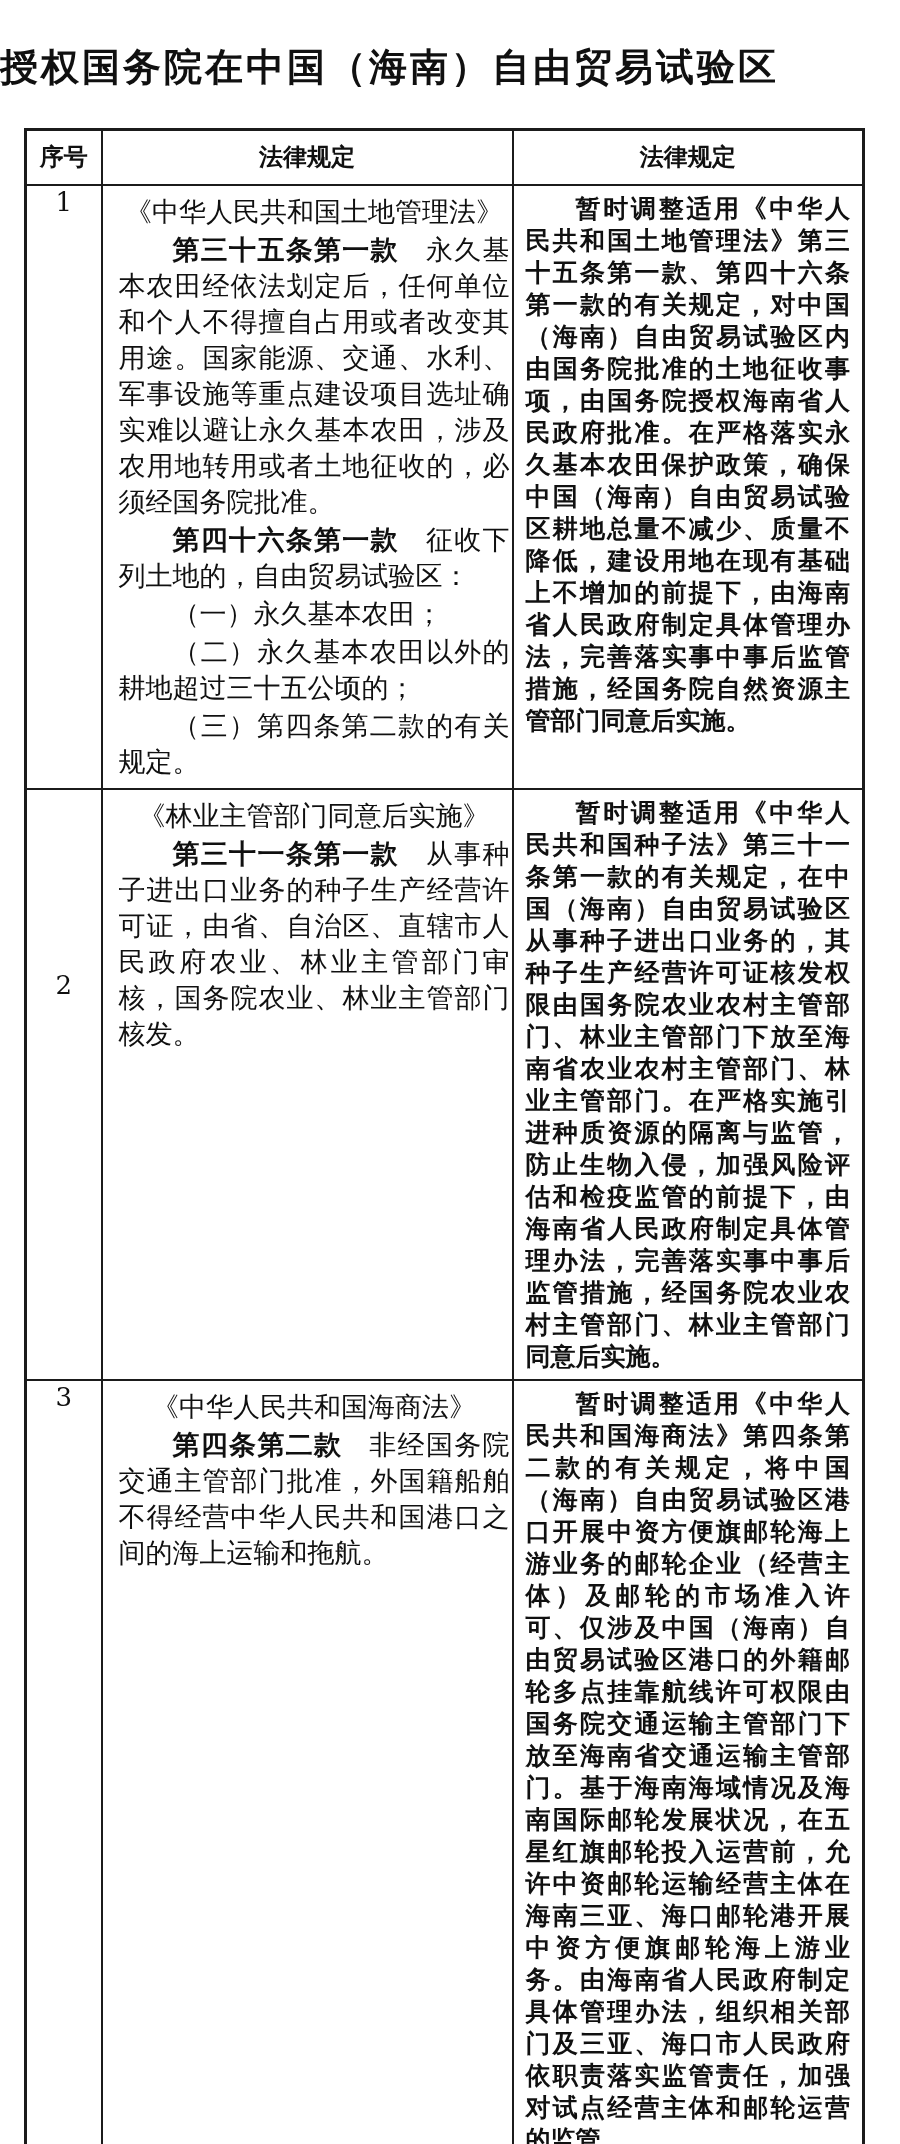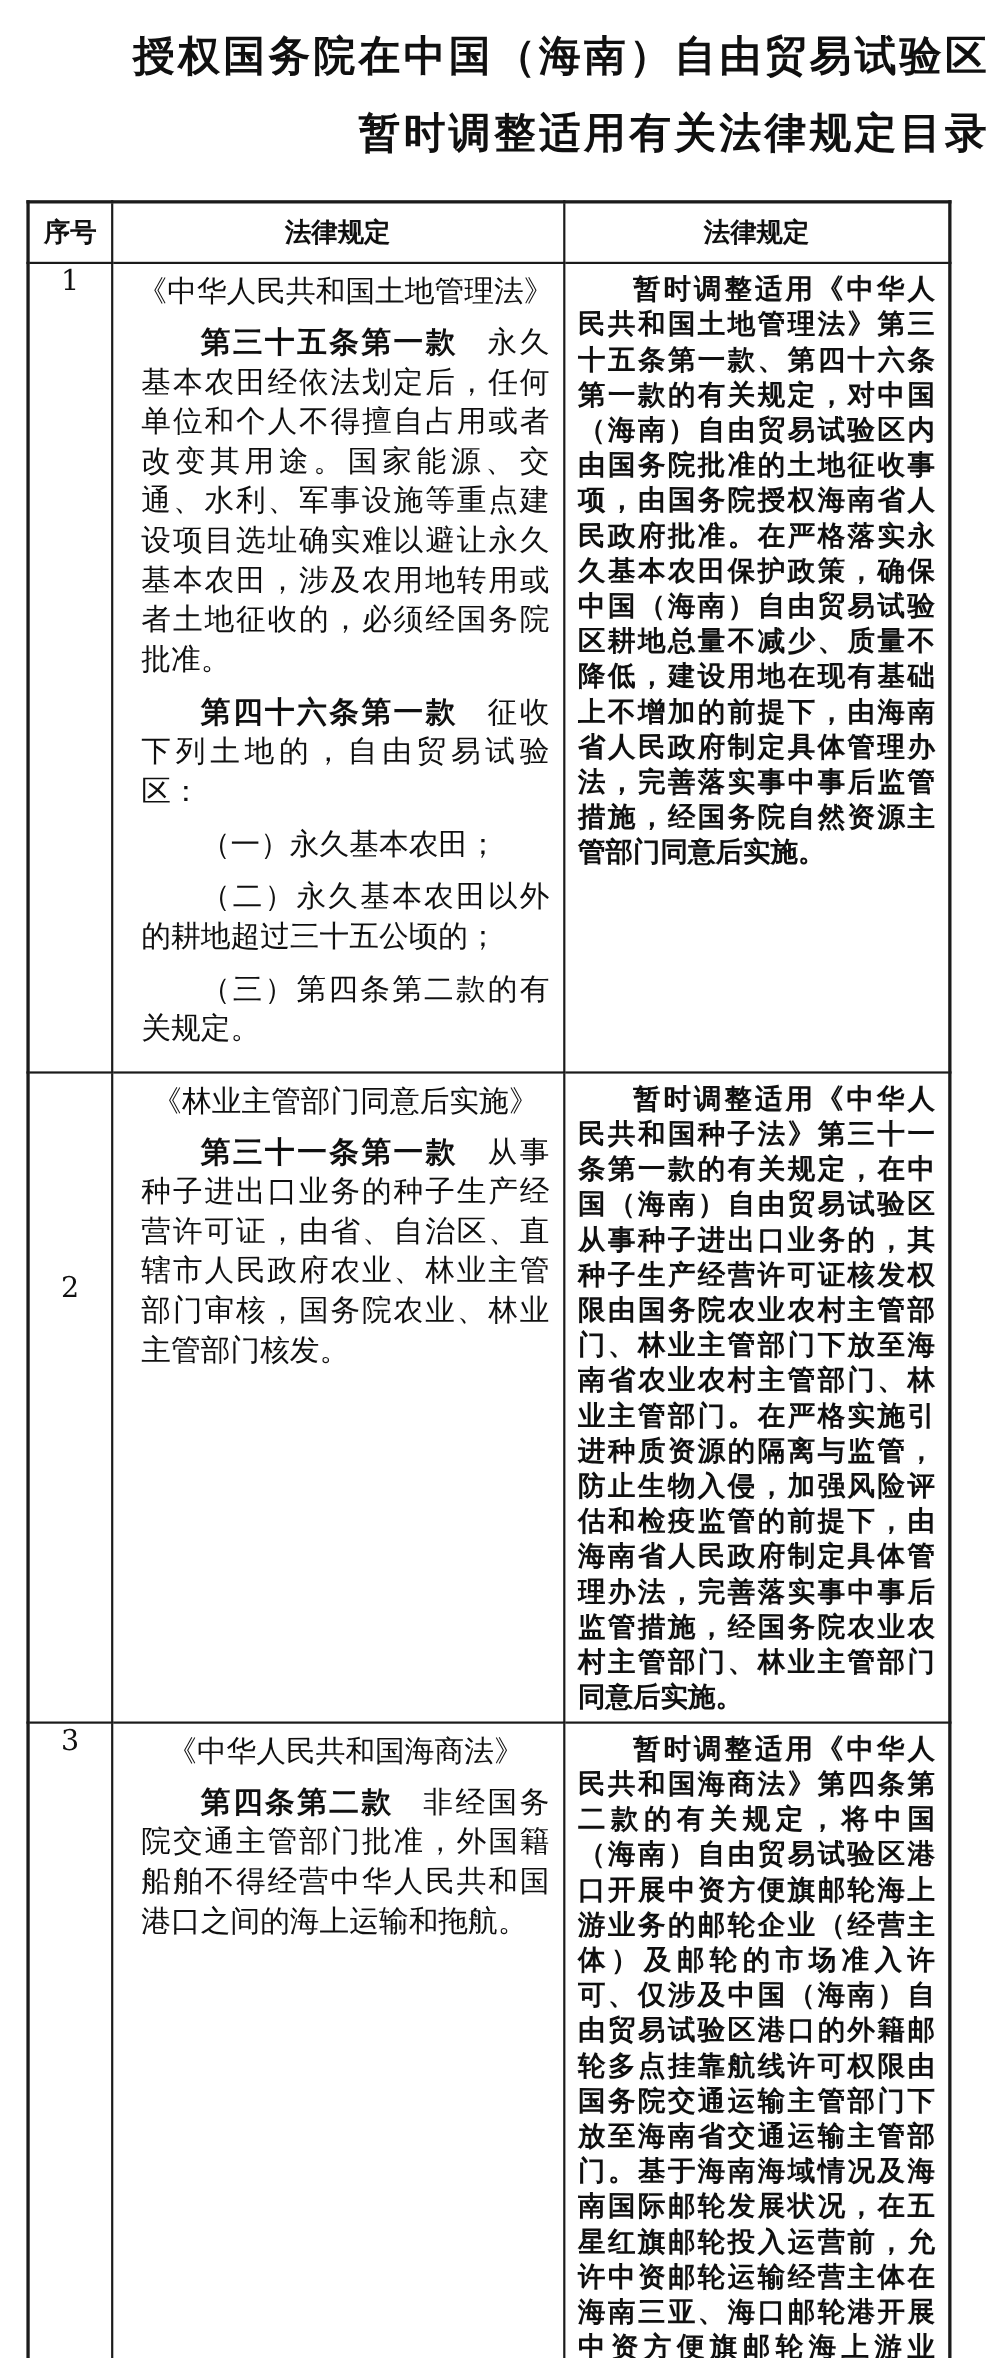--- a/index.html
+++ b/index.html
@@ -13,22 +13,22 @@
     overflow: hidden;
     font-family: "DejaVu Serif", "Liberation Serif", serif;
     color: #101010;
     -webkit-font-smoothing: antialiased;
   }
   .page { width: 900px; height: 2144px; position: relative; }
 
   
   .doc-title {
     margin: 0;
-    padding-top: 16px;
-    text-align: right;
+    padding-top: 32px;
+    text-align: left;
     font-size: 38px;
     font-weight: 700;
     letter-spacing: 3px;
     line-height: 70px;
   }
   .title-line { display: block; }
 
   
   table.law-table {
     border-collapse: collapse;
@@ -74,24 +74,23 @@
   td.law-cell {
     padding: 8px 0 6px 14px;
     font-size: 27px;
     line-height: 36px;
   }
   .law-title {
     margin: 0;
     text-align: center;
   }
   .prov {
-    margin: 12px;
+    margin: 2px;
     text-align: justify;
     text-indent: 2em;
-    font-family: Liberation Mono, monospace;
   }
   .prov-lead {
     font-weight: 700;
     margin-right: 1em;
   }
   .prov-lead:empty { margin: 0; }
 
   td.adj-cell {
     padding: 7px 12px 6px 12px;
     font-size: 25px;
@@ -104,21 +103,20 @@
     text-indent: 2em;
   }
 </style>
 </head>
 <body>
 
 <div class="page">
 
   <h1 class="doc-title">
     <span class="title-line">授权国务院在中国（海南）自由贸易试验区</span>
-    <span class="title-line">暂时调整适用有关法律规定目录</span>
   </h1>
 
   <table class="law-table">
     <colgroup>
       <col class="c-no">
         <col class="c-law">
         <col class="c-adj">
     </colgroup>
     <thead>
       <tr class="header-row">

